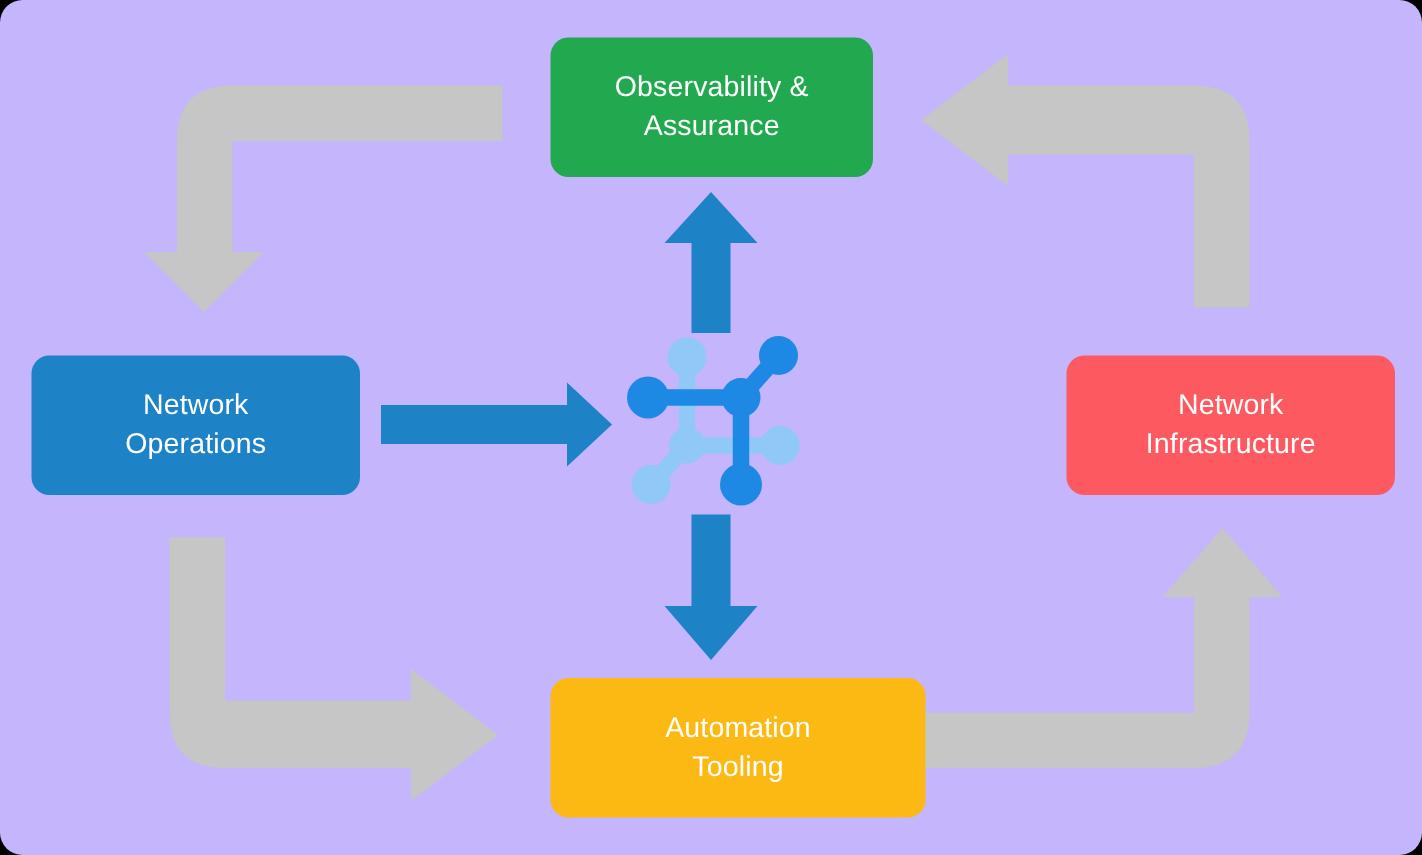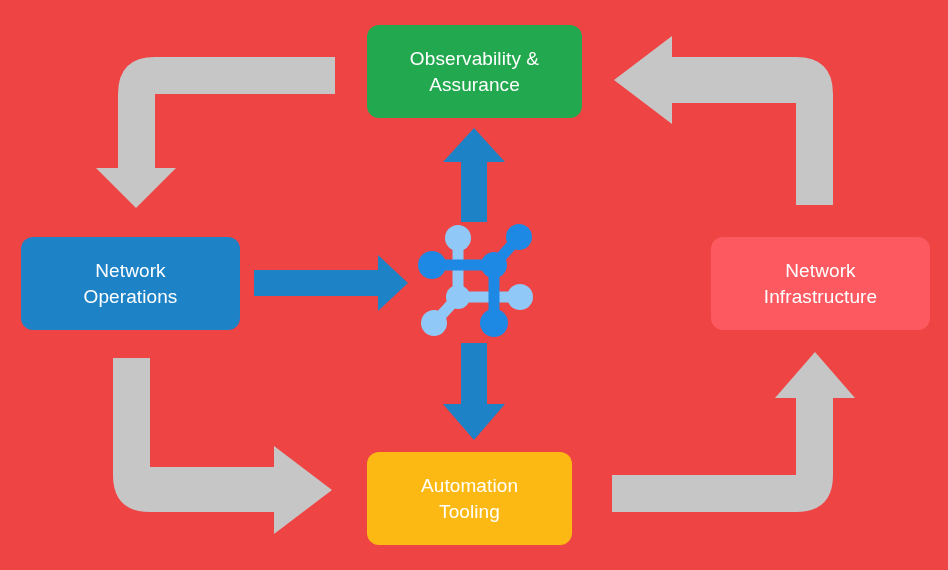--- a/index.html
+++ b/index.html
@@ -1,17 +1,17 @@
 <!DOCTYPE html>
 <html><head>
 <meta charset="utf-8">
 <style>
   html,body{margin:0;padding:0;background:#000;}
   body{width:948px;height:570px;overflow:hidden;font-family:"Liberation Sans",sans-serif;}
-  #stage{position:relative;width:948px;height:570px;background:#ef4444;}
+  #stage{position:relative;width:948px;height:570px;background:#c4b5fd;border-radius:15px;}
 
   .node-box{
     position:absolute;
     border-radius:12px;
     display:flex;
     align-items:center;
     justify-content:center;
     text-align:center;
     color:#ffffff;
     font-size:19px;
@@ -19,21 +19,21 @@
     font-weight:400;
     letter-spacing:.1px;
     box-sizing:border-box;
     padding:4px 10px;
   }
   .node-label{white-space:pre-line;display:block;}
 
   #box-observability{left:367px;top:25px;width:215px;height:93px;background:#22a84f;}
   #box-operations  {left:21px; top:237px;width:219px;height:93px;background:#1d82c6;}
   #box-infrastructure{left:711px;top:237px;width:219px;height:93px;background:#fc5a60;}
-  #box-automation  {left:367px;top:452px;width:205px;height:93px;background:#fdb913;}
+  #box-automation  {left:367px;top:452px;width:250px;height:93px;background:#fdb913;}
 
   .svg-layer{position:absolute;left:0;top:0;width:948px;height:570px;}
 </style>
 </head>
 <body>
 
 <div id="stage">
 
   <svg class="svg-layer" viewBox="0 0 948 570">
 

